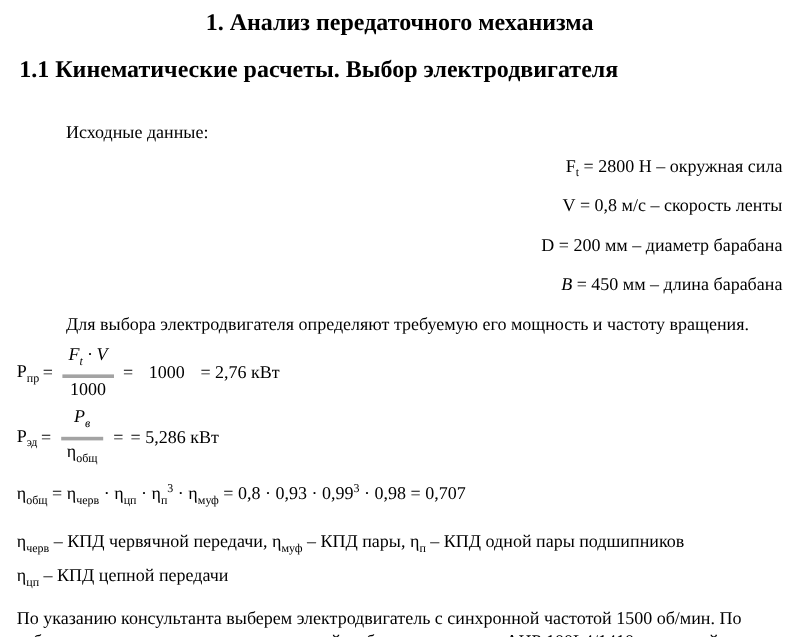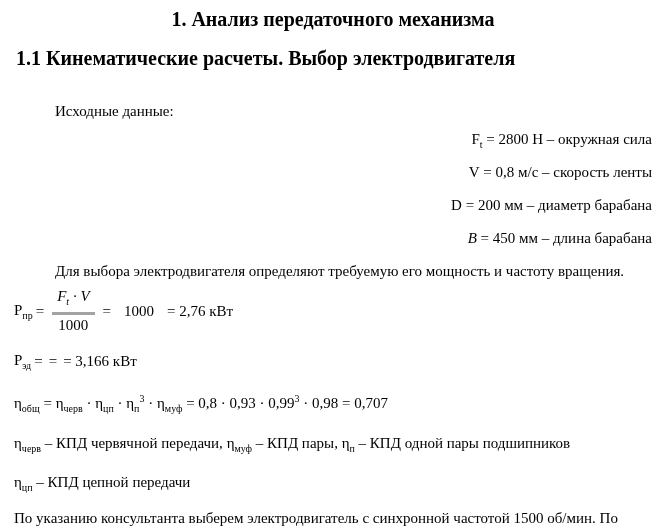--- a/index.html
+++ b/index.html
@@ -40,21 +40,21 @@
     margin: 0 5px;
   }
   .frac .num { display: block; border-bottom: 3px solid #a3a3a3; padding: 0 5px 1px 5px; line-height: 19px; font-style: italic; }
   .frac .den { display: block; padding: 1px 5px 0 5px; line-height: 19px; }
   .eq { margin: 0 3px; }
   sub { font-size: 10px; }
   sup { font-size: 10px; }
   .italic { font-style: italic; }
   .eta-line { margin: 6px 0 0 0; line-height: 19px; }
   .legend { margin: 16px 0 0 0; line-height: 19px; }
-  .legend2 { margin: 15px 0 0 0; line-height: 19px; }
+  .legend2 { margin: 4px 0 0 0; line-height: 19px; }
   .conclusion { margin: 12px 0 0 0; line-height: 19px; }
 </style>
 </head>
 <body>
 
 <div class="page">
 
   <div class="title">1. Анализ передаточного механизма</div>
 
   <div class="section">1.1 Кинематические расчеты. Выбор электродвигателя</div>
@@ -90,22 +90,26 @@
     <span class="frac">
       <span class="den">1000</span>
     </span>
     <span class="eq">= 2,76 кВт</span>
   </div>
 
 
   <div class="formula">
     <span><span>P</span><sub>эд</sub></span>
     <span class="eq">=</span>
+    <span class="frac">
+      <span class="num"><span>P</span><sub>в</sub></span>
+      <span class="den"><span>η</span><sub>общ</sub></span>
+    </span>
     <span class="eq">=</span>
-    <span class="eq">= 3,166 кВт</span>
+    <span class="eq">= 5,286 кВт</span>
   </div>
 
   <div class="eta-line">
     <span>η</span><sub>общ</sub><span> = </span><span>η</span><sub>черв</sub><span> · </span><span>η</span><sub>цп</sub><span> · </span><span>η</span><sub>п</sub><sup>3</sup><span> · </span><span>η</span><sub>муф</sub><span> = 0,8 · 0,93 · 0,99</span><sup>3</sup><span> · 0,98  =  0,707</span>
   </div>
 
   <div class="legend">
     <span>η</span><sub>черв</sub><span> – КПД червячной передачи, </span><span>η</span><sub>муф</sub><span> – КПД пары, </span><span>η</span><sub>п</sub><span> – КПД одной пары подшипников</span>
   </div>
 

